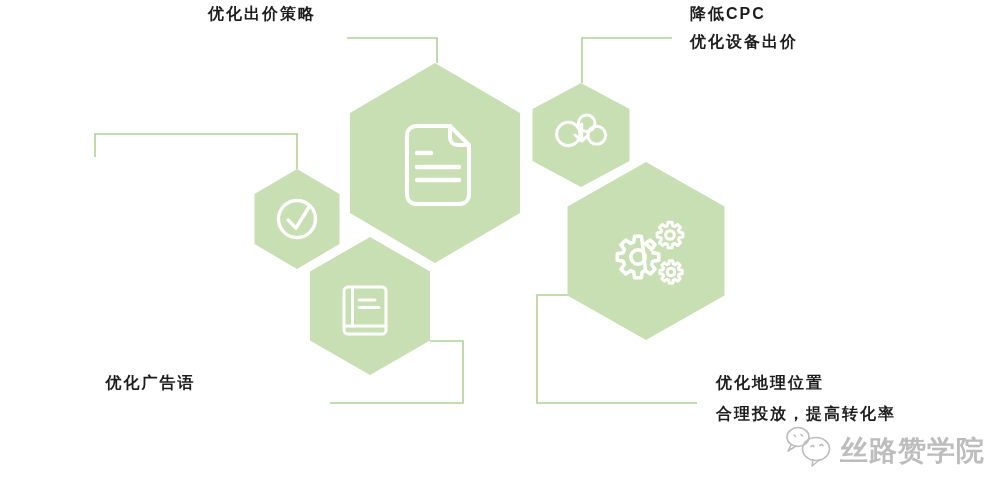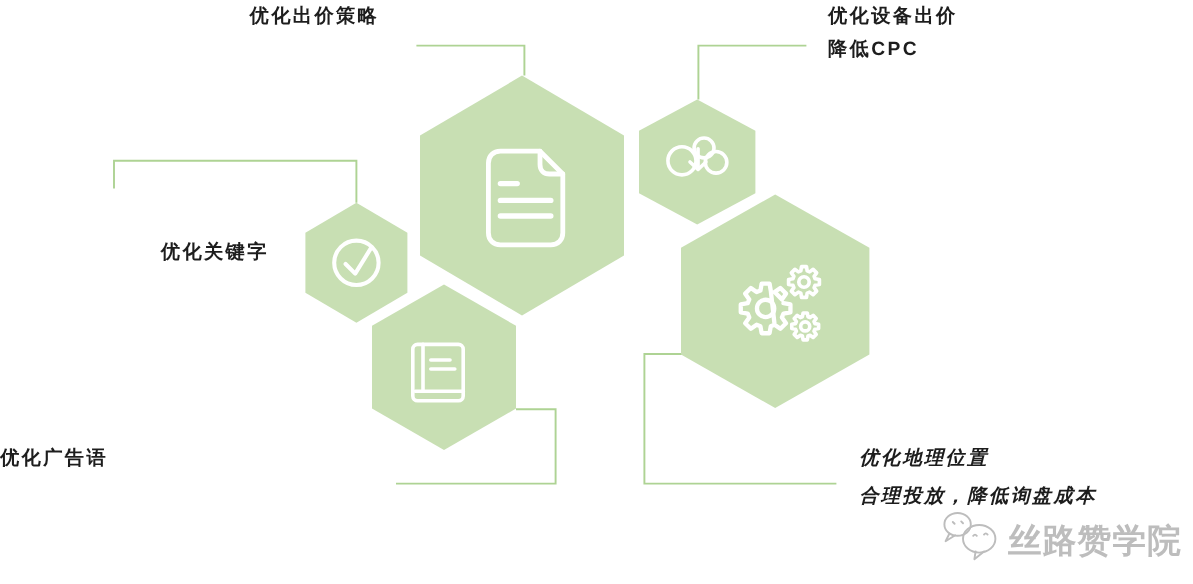--- a/index.html
+++ b/index.html
@@ -15,22 +15,22 @@
     position:absolute;
     font-weight:700;
     color:#1d1d1d;
     font-size:16px;
     letter-spacing:2px;
   }
   .label div{white-space:nowrap;}
   .lbl-tl{left:0;top:9;width:316px;text-align:right;line-height:28px;}
   .lbl-tr{left:690px;top:9;text-align:left;line-height:28px;}
   .lbl-ml{left:0;top:196px;width:224px;text-align:right;line-height:30px;}
-  .lbl-bl{left:0;top:367px;width:301px;text-align:left;line-height:31px;}
-  .lbl-br{left:716px;top:367px;text-align:left;line-height:31px;font-style:italic;}
+  .lbl-bl{left:0;top:367px;width:301px;text-align:center;line-height:31px;}
+  .lbl-br{left:716px;top:367px;text-align:left;line-height:31px;}
   .logo{
     position:absolute;left:782px;top:424px;
     display:flex;align-items:flex-end;
     color:#bdbdbd;
   }
   .logo-text{
     font-size:28px;font-weight:700;letter-spacing:1px;
     margin-left:6px;white-space:nowrap;
   }
 </style>
@@ -100,35 +100,34 @@
         <circle r="7"></circle>
       </g>
     </g>
   </svg>
 
   <div class="label lbl-tl">
     <div>优化出价策略</div>
   </div>
 
   <div class="label lbl-tr">
+    <div>降低CPC</div>
     <div>优化设备出价</div>
-    <div>降低CPC</div>
   </div>
 
   <div class="label lbl-ml">
-    <div>优化关键字</div>
   </div>
 
   <div class="label lbl-bl">
     <div>优化广告语</div>
   </div>
 
   <div class="label lbl-br">
     <div>优化地理位置</div>
-    <div>合理投放，降低询盘成本</div>
+    <div>合理投放，提高转化率</div>
   </div>
 
   <div class="logo">
     <svg width="52" height="46" viewBox="0 0 52 46">
       <g fill="none" stroke="#bdbdbd" stroke-width="1.6" stroke-linecap="round" stroke-linejoin="round">
         <ellipse cx="16" cy="13" rx="11" ry="9.5"></ellipse>
         <path d="M9,21 L6,27 L14,22"></path>
         <path d="M12,11 l1.5,1.5 M19,10.5 l1.5,1.5"></path>
         <ellipse cx="34" cy="25" rx="13.5" ry="11.5"></ellipse>
         <path d="M31,35.5 L30,42 L38,35.5"></path>

